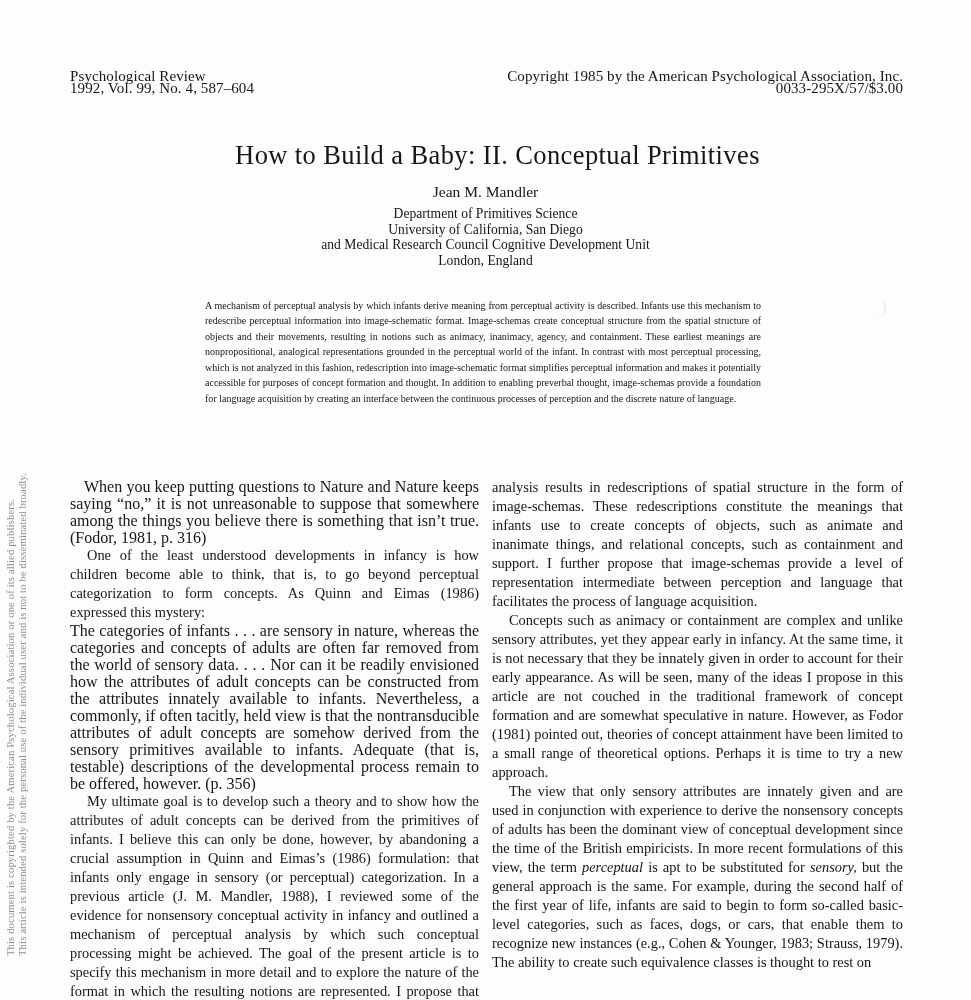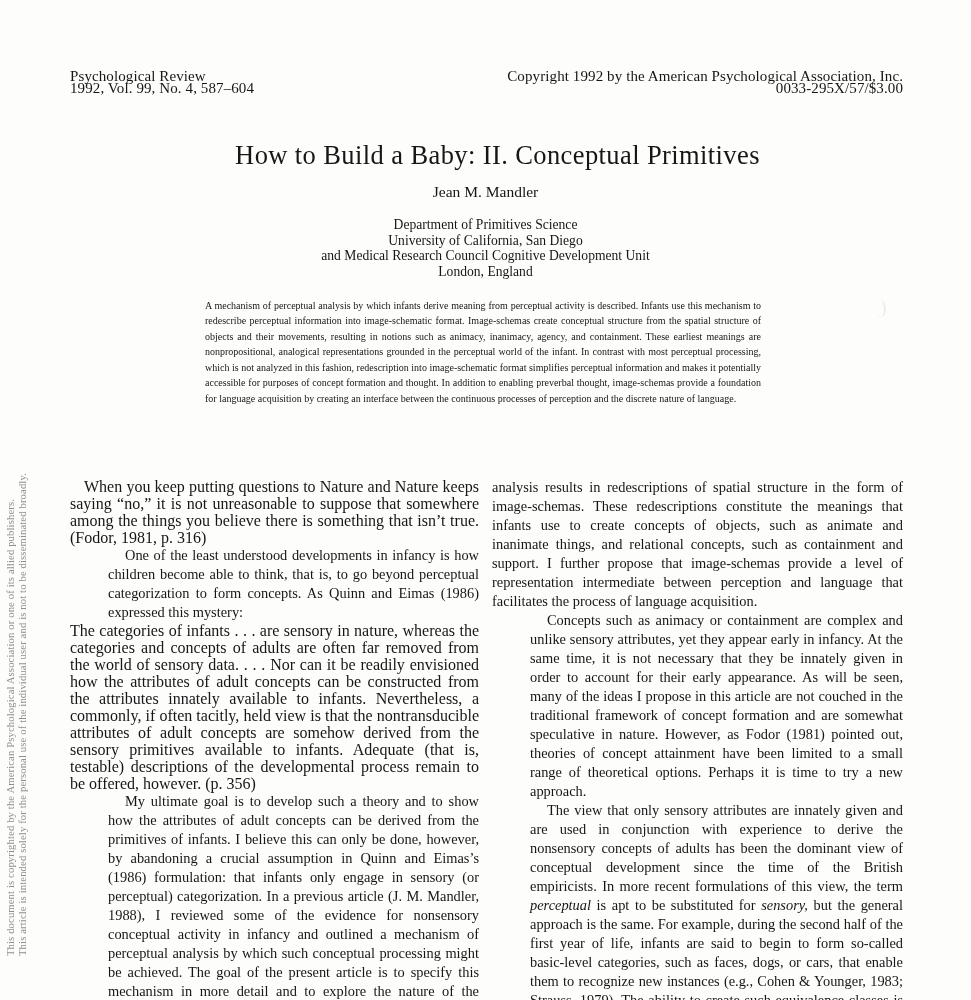--- a/index.html
+++ b/index.html
@@ -34,21 +34,21 @@
     letter-spacing: 0.4px;
     font-weight: 400;
   }
   .byline {
     position: absolute;
     top: 183px;
     left: 0;
     width: 100%;
     text-align: center;
   }
-  .author-name { font-size: 15.5px; margin-bottom: 16px; }
+  .author-name { font-size: 15.5px; margin-bottom: 5px; }
   .affil-line  { font-size: 13.6px; line-height: 15.6px; }
 
   
   .abstract-block {
     position: absolute;
     top: 298px;
     left: 205px;
     width: 556px;
     font-size: 10px;
     line-height: 15.45px;
@@ -62,21 +62,21 @@
     width: 409px;
     height: 530px;
     font-size: 14.4px;
     line-height: 19px;
     text-align: justify;
   }
   .col.left  { left: 70px; }
   .col.right { left: 492px; width: 411px; }
 
   .col p { margin: 0; }
-  p.indent { text-indent: 17px; margin-left: 38px; }
+  p.indent { text-indent: 17px; }
 
   .small-quote {
     font-size: 16px;
     line-height: 17px;
     text-align: justify;
   }
   .epigraph {
     margin: 1px 0 13px 15px;
     text-indent: 14px;
   }
@@ -126,21 +126,21 @@
   <div class="vertical-sidebar">
     <span>This document is copyrighted by the American Psychological Association or one of its allied publishers.</span>
     <span>This article is intended solely for the personal use of the individual user and is not to be disseminated broadly.</span>
   </div>
 
   <div class="journal-info left">
     <div>Psychological Review</div>
     <div>1992, Vol. 99, No. 4, 587–604</div>
   </div>
   <div class="journal-info right">
-    <div>Copyright 1992 by the American Psychological Association, Inc.</div>
+    <div>Copyright 1985 by the American Psychological Association, Inc.</div>
     <div>0033-295X/57/$3.00</div>
   </div>
 
   <h1 class="paper-title" style="margin:12px;">How to Build a Baby: II. Conceptual Primitives</h1>
   <div class="byline">
     <div class="author-name">Jean M. Mandler</div>
     <div class="affil-line">Department of Primitives Science</div>
     <div class="affil-line">University of California, San Diego</div>
     <div class="affil-line">and Medical Research Council Cognitive Development Unit</div>
     <div class="affil-line">London, England</div>

